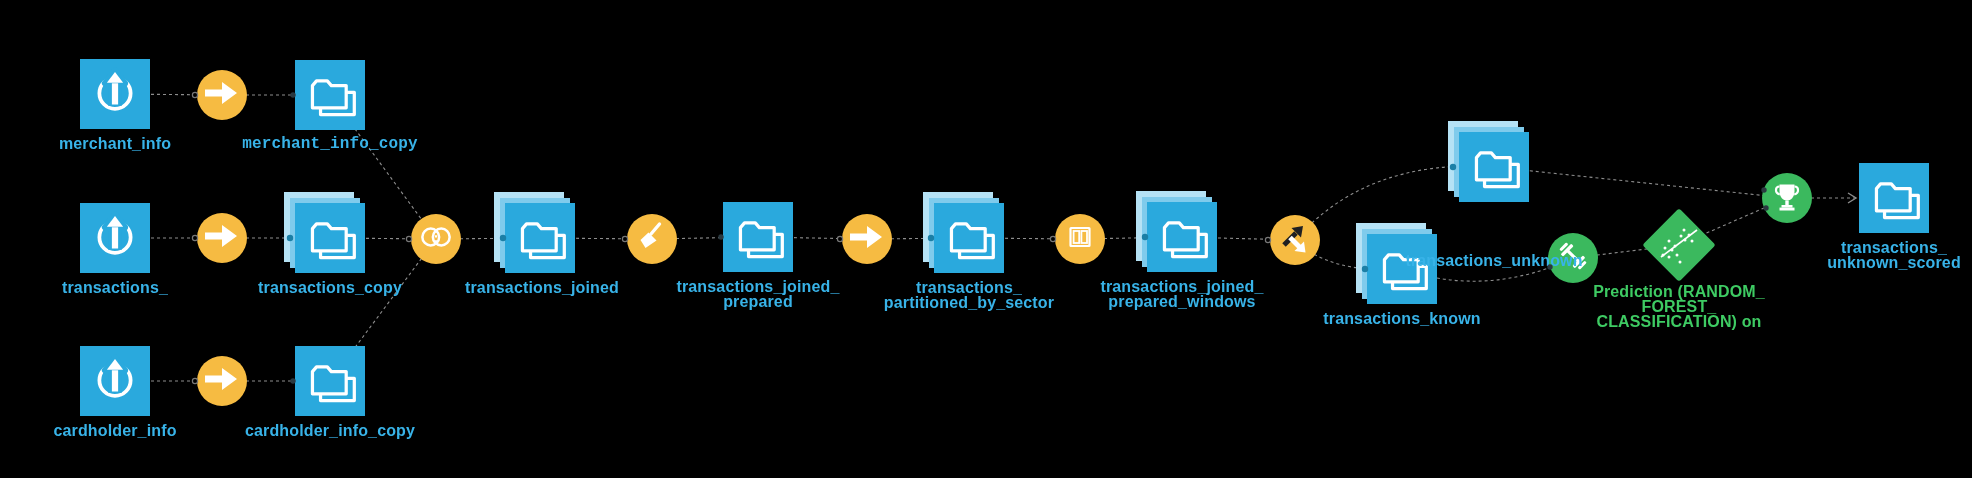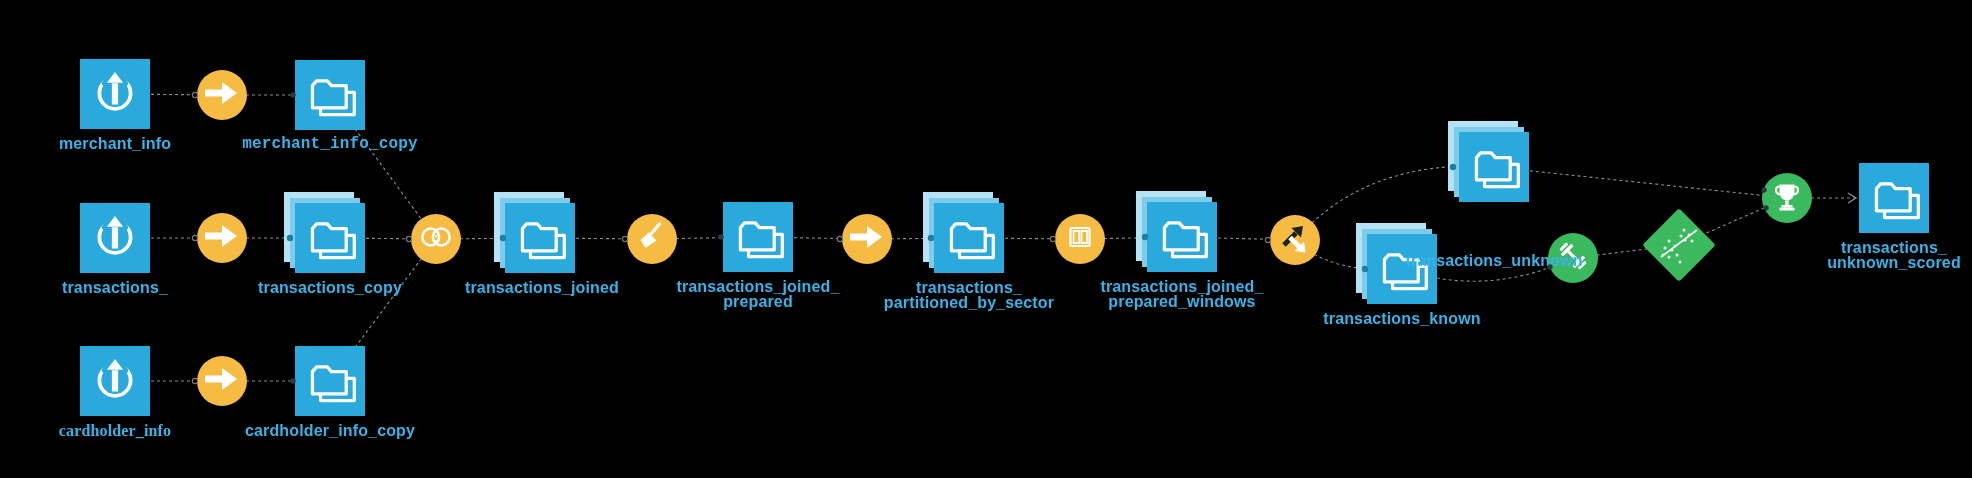--- a/index.html
+++ b/index.html
@@ -337,26 +337,29 @@
       <circle cx="721" cy="237" r="2.7" fill="#2a3940"></circle>
       <circle cx="1550" cy="267" r="2.7" fill="#2a3940"></circle>
       <circle cx="1764" cy="190" r="2.7" fill="#2a3940"></circle>
       <circle cx="1766" cy="208" r="2.7" fill="#2a3940"></circle>
       <path d="M1848,193 L1856,198 L1848,203" fill="none" stroke="#8d8d8d" stroke-width="1.4"></path>
     </svg>
 <div class="node-label" style="left: 5px; top: 136px; color: rgb(56, 179, 232);">merchant_info</div>
     <div class="node-label" style="left: 220px; top: 137px; color: rgb(56, 179, 232); font-family: Liberation Mono, monospace;">merchant_info_copy</div>
     <div class="node-label" style="left: 5px; top: 280px; color: rgb(56, 179, 232);">transactions_</div>
     <div class="node-label" style="left: 220px; top: 280px; color: rgb(56, 179, 232);">transactions_copy</div>
-    <div class="node-label" style="left: 5px; top: 423px; color: rgb(56, 179, 232); font-family: Liberation Serif, serif;">cardholder_info</div>
+    <div class="node-label" style="left: 5px; top: 423px; color: rgb(56, 179, 232);">cardholder_info</div>
     <div class="node-label" style="left: 220px; top: 423px; color: rgb(56, 179, 232);">cardholder_info_copy</div>
     <div class="node-label" style="left: 432px; top: 280px; color: rgb(56, 179, 232);">transactions_joined</div>
     <div class="node-label" style="left: 648px; top: 279px; color: rgb(56, 179, 232);">transactions_joined_
 prepared</div>
     <div class="node-label" style="left: 859px; top: 280px; color: rgb(56, 179, 232);">transactions_
 partitioned_by_sector</div>
     <div class="node-label" style="left: 1072px; top: 279px; color: rgb(56, 179, 232);">transactions_joined_
 prepared_windows</div>
     <div class="node-label" style="left: 1384px; top: 216px; color: rgb(56, 179, 232); margin-top: 37px;">transactions_unknown</div>
     <div class="node-label" style="left: 1292px; top: 311px; color: rgb(56, 179, 232);">transactions_known</div>
+    <div class="node-label" style="left: 1569px; top: 284px; color: rgb(62, 203, 99);">Prediction (RANDOM_
+FOREST_
+CLASSIFICATION) on</div>
     <div class="node-label" style="left: 1784px; top: 240px; color: rgb(56, 179, 232);">transactions_
 unknown_scored</div>
   </div>
 
 </body></html>

